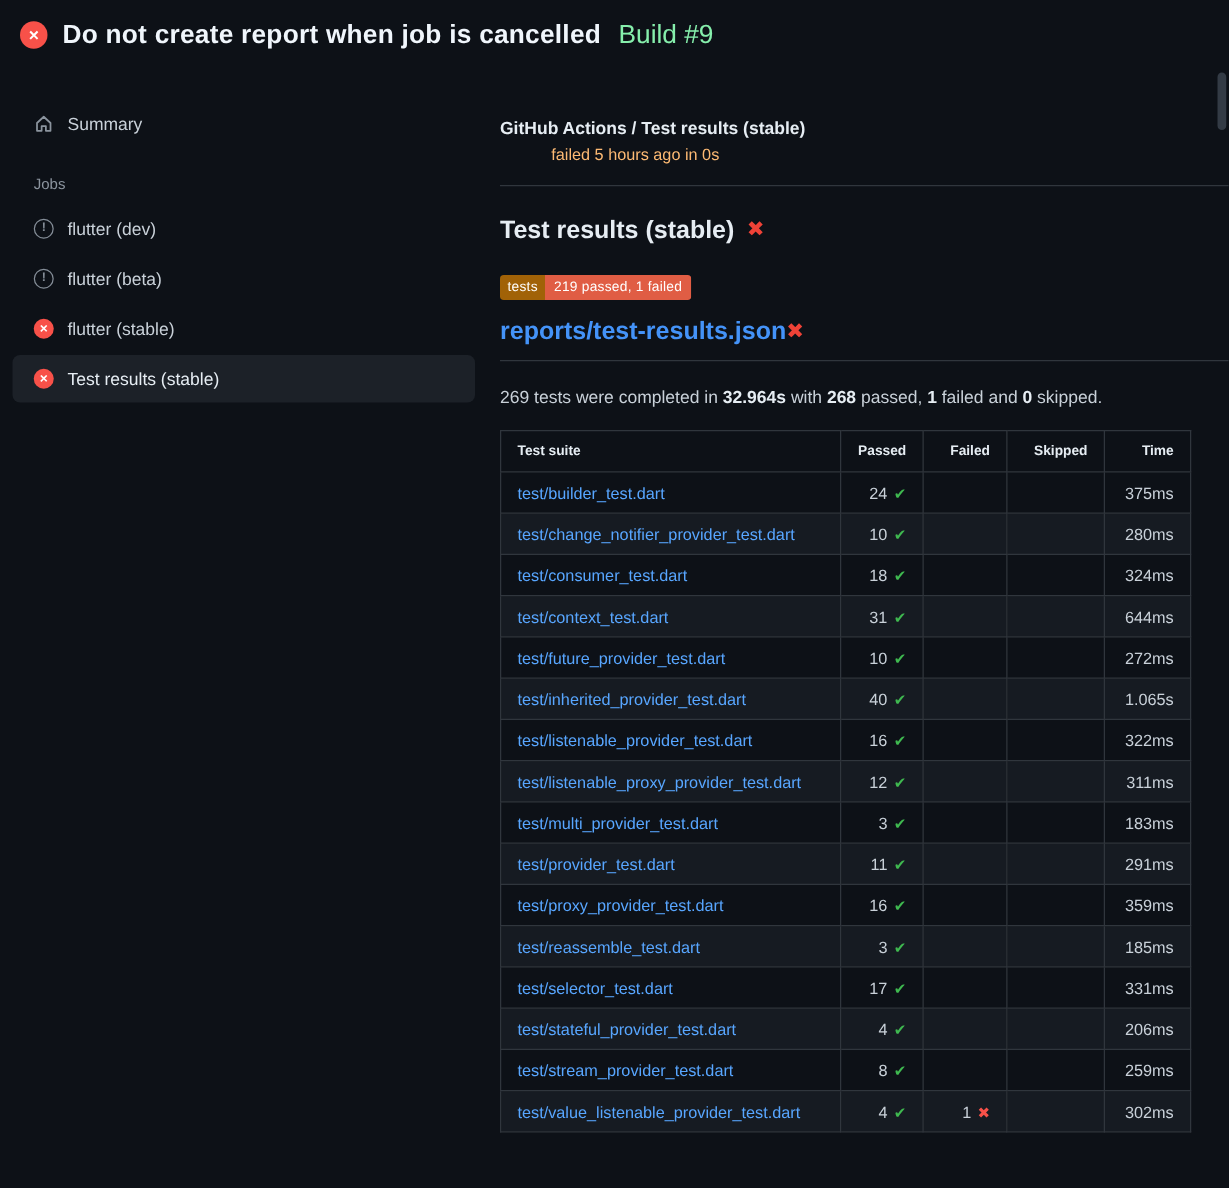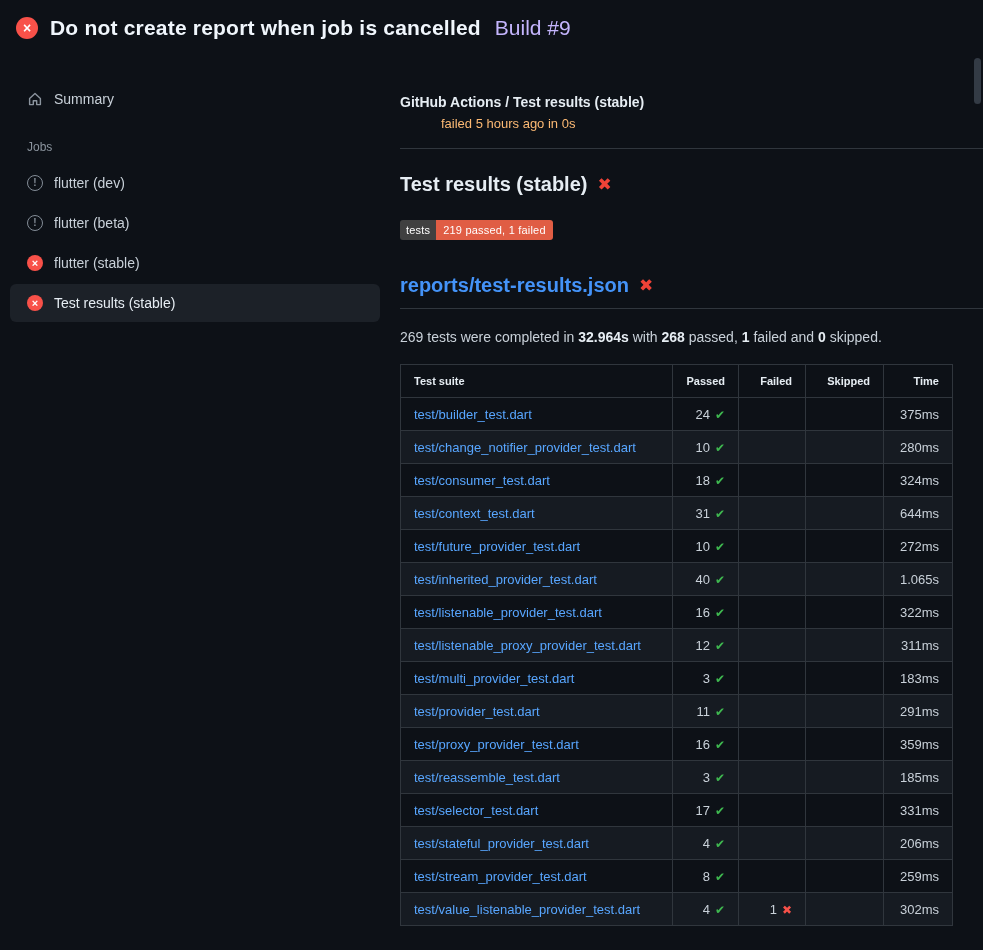--- a/index.html
+++ b/index.html
@@ -10,21 +10,21 @@
     overflow:hidden;position:relative;
   }
   
   header{display:flex;align-items:center;height:56px;padding:0 16px;gap:12px;}
   .circle-fail-lg{
     width:22px;height:22px;border-radius:50%;background:#f85149;color:#fff;
     display:inline-flex;align-items:center;justify-content:center;
     font-size:14px;font-weight:700;line-height:1;flex:none;
   }
   h1{font-size:21px;margin:0;color:#f0f6fc;font-weight:700;letter-spacing:.2px;}
-  .build{font-size:21px;color:#c4b5fd;font-weight:400;margin-left:2px;}
+  .build{font-size:21px;color:#86efac;font-weight:400;margin-left:2px;}
   
   .content{display:flex;align-items:flex-start;}
   aside{width:390px;flex:none;padding-top:22px;}
   .side-item{
     display:flex;align-items:center;gap:11px;height:38px;margin:2px 10px;
     padding:0 17px;border-radius:6px;font-size:14px;color:#c9d1d9;cursor:pointer;
   }
   .side-item.selected{background:#1c2128;color:#e6edf3;}
   .jobs-label{font-size:12px;color:#8b949e;margin:22px 0 10px;padding:0 27px;}
   .st-icon{
@@ -45,21 +45,21 @@
     color:#e6edf3;margin:24px 0 0;font-weight:700;
   }
   .red-x{color:#ef4237;font-size:17px;font-weight:700;font-family:"DejaVu Sans",sans-serif;line-height:1;}
   .badge{
     display:inline-flex;margin-top:24px;border-radius:3px;overflow:hidden;
     font-size:11px;line-height:1;color:#fff;letter-spacing:.2px;
   }
   .badge-label{padding:5px 6px 4px;}
   .badge-msg{padding:5px 7px 4px;}
   h2.report-title{
-    display:flex;align-items:center;gap:10px;font-size:20px;margin:34px 0 0;
+    display:flex;align-items:center;font-size:20px;margin:14px 0 0;
     padding-bottom:11px;border-bottom:1px solid #30363d;font-weight:700;
   }
   h2.report-title a{color:#4493f8;text-decoration:none;cursor:pointer;}
   .summary{font-size:14px;color:#c9d1d9;margin:20px 0 0;}
   .summary b{color:#e6edf3;font-weight:700;}
   
   table{
     border-collapse:collapse;table-layout:fixed;width:553px;
     margin-top:19px;font-size:13px;
   }
@@ -124,21 +124,21 @@
     <div class="crumb">GitHub Actions / Test results (stable)</div>
     <div class="meta">failed 5 hours ago in 0s</div>
     <hr class="divider">
 
     <h2 class="check-title">
       <span>Test results (stable)</span>
       <span class="red-x">✖</span>
     </h2>
 
     <div class="badge">
-      <span class="badge-label" style="background-color: #404040;">tests</span>
+      <span class="badge-label" style="background-color: #a16207;">tests</span>
       <span class="badge-msg" style="background-color: rgb(224, 93, 68);">219 passed, 1 failed</span>
     </div>
 
     <h2 class="report-title">
       <a href="#">reports/test-results.json</a>
       <span class="red-x">✖</span>
     </h2>
 
     <p class="summary"><span>269 tests were completed in </span><b>32.964s</b><span> with </span><b>268</b><span> passed, </span><b>1</b><span> failed and </span><b>0</b><span> skipped.</span></p>
 

